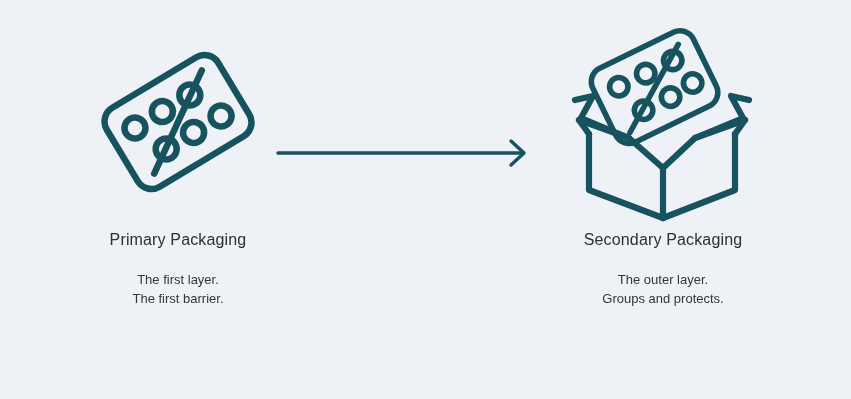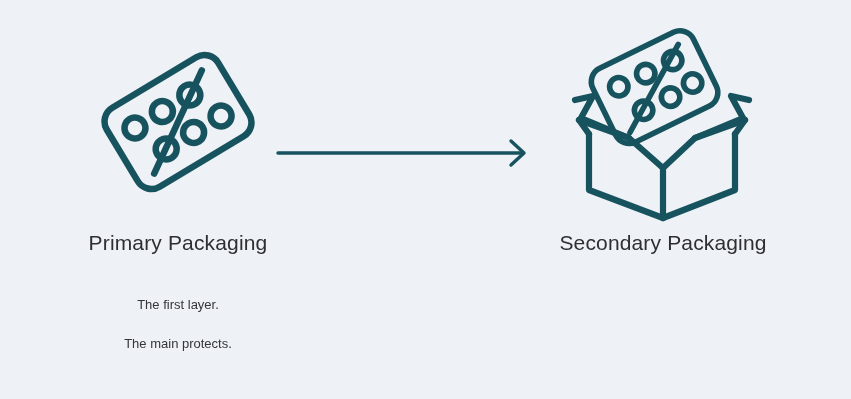--- a/index.html
+++ b/index.html
@@ -38,37 +38,37 @@
     width: 220px;
     height: 200px;
     margin-top: 22px;
     display: flex;
     align-items: center;
     justify-content: center;
   }
   .icon-slot svg { display: block; overflow: visible; }
 
   .stage-title {
-    font-size: 21px;
+    font-size: 16px;
     line-height: 1;
     color: #2d2f33;
     letter-spacing: 0.15px;
     white-space: nowrap;
     margin-top: 10px;
   }
 
   .stage-desc {
     margin-top: 23px;
     font-size: 13px;
     line-height: 18.5px;
     color: #34363a;
     text-align: center;
     white-space: nowrap;
   }
-  .stage-desc .line { display: block; margin-top: 20px; }
+  .stage-desc .line { display: block; }
 
   #arrow-wrap {
     position: absolute;
     left: 270px;
     top: 130px;
     width: 268px;
     height: 46px;
   }
   #arrow-wrap svg { display: block; overflow: visible; }
 </style>
@@ -96,21 +96,21 @@
           <circle cx="44" cy="73" r="10.5" opacity="0"></circle>
           <circle cx="156" cy="73" r="10.5" opacity="0"></circle>
         </g>
       </svg>
     </div>
 
     <div class="stage-title">Primary Packaging</div>
 
     <div class="stage-desc">
       <span class="line">The first layer.</span>
-      <span class="line">The main protects.</span>
+      <span class="line">The first barrier.</span>
     </div>
   </div>
 
   <div id="arrow-wrap">
     <svg width="268" height="46" viewBox="0 0 268 46">
       <g fill="none" stroke="#17535e" stroke-width="3.4" stroke-linecap="round" stroke-linejoin="round">
         <line x1="8" y1="23" x2="252" y2="23"></line>
         <polyline points="241,11 254,23 241,35"></polyline>
       </g>
     </svg>
@@ -150,16 +150,18 @@
           <polyline points="172,112 172,168 100,196"></polyline>
 
           <line x1="100" y1="146" x2="100" y2="196"></line>
         </g>
       </svg>
     </div>
 
     <div class="stage-title">Secondary Packaging</div>
 
     <div class="stage-desc">
+      <span class="line">The outer layer.</span>
+      <span class="line">Groups and protects.</span>
     </div>
   </div>
 
 </div>
 
 </body></html>

